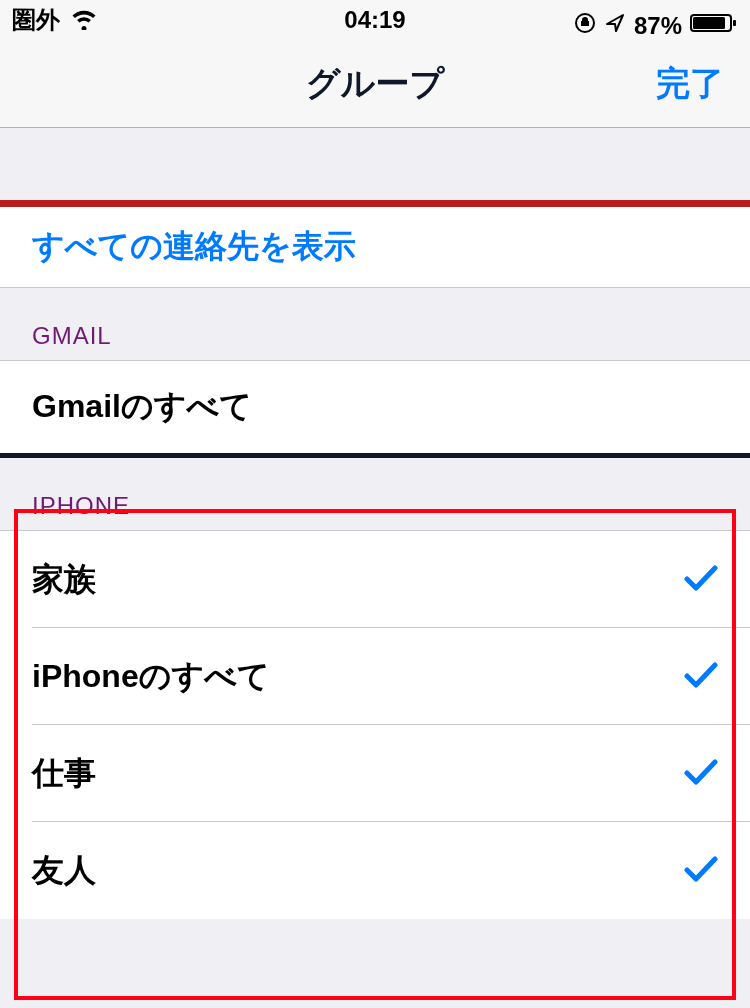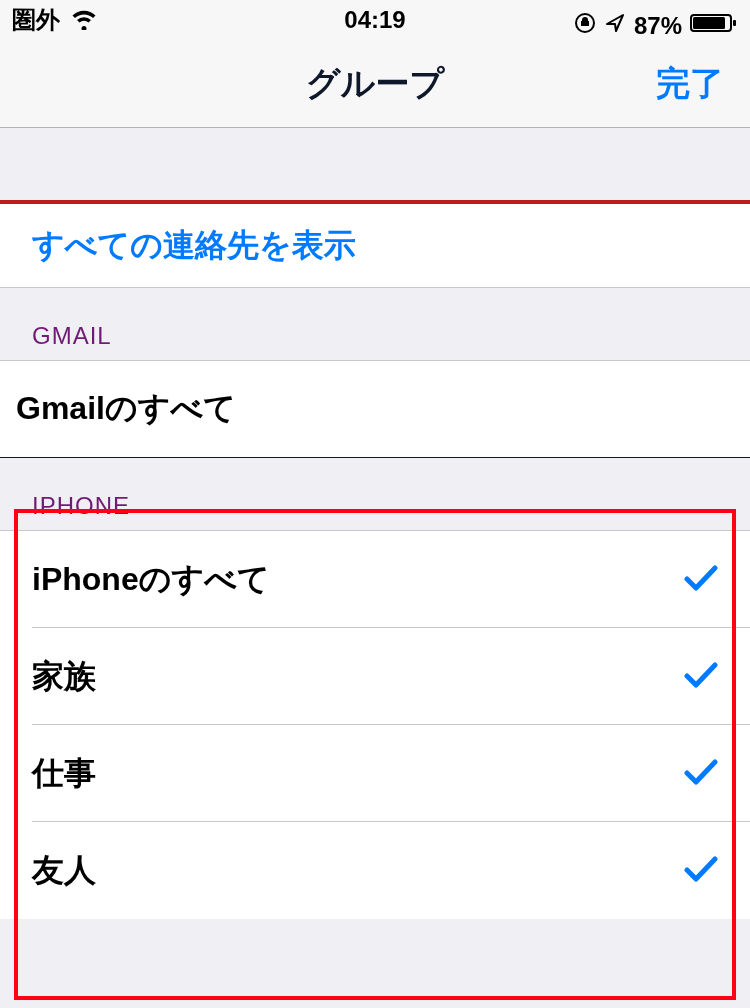--- a/index.html
+++ b/index.html
@@ -43,21 +43,21 @@
       position: absolute;
       right: 26px;
       font-size: 34px;
       font-weight: 600;
       color: #007aff;
     }
     .content { background: #efeff4; }
     .spacer-top { height: 72px; background: #efeff4; }
     .row-white {
       background: #fff;
-      border-top: 4px solid #b91c1c;
+      border-top: 7px solid #b91c1c;
       border-bottom: 1px solid #c8c7cc;
       padding: 0 32px;
       height: 88px;
       display: flex;
       align-items: center;
       justify-content: space-between;
     }
     .row-blue-text { color: #007aff; font-size: 32px; font-weight: 600; }
     .row-black-text { color: #000; font-size: 32px; font-weight: 700; }
     .section-header {
@@ -141,39 +141,39 @@
 <div class="content">
   <div class="spacer-top"></div>
   <div class="row-white">
     <span class="row-blue-text">すべての連絡先を表示</span>
   </div>
 
   <div class="section-header">
     <span class="section-header-text">GMAIL</span>
   </div>
   <div class="group-section">
-    <div class="group-row" style="border-bottom:1px solid #0f172a;padding-left:16px;">
+    <div class="group-row" style="border-bottom:5px solid #0f172a;">
       <span class="row-black-text">Gmailのすべて</span>
     </div>
   </div>
 
   <div class="section-header">
     <span class="section-header-text">IPHONE</span>
   </div>
   <div class="group-section">
     <div class="group-row">
-      <span class="row-black-text">iPhoneのすべて</span>
+      <span class="row-black-text">家族</span>
       <span class="check-icon">
         <svg viewBox="0 0 34 28">
             <path d="M3 15 L12 24 L31 4" fill="none" stroke="#007aff" stroke-width="5" stroke-linecap="round" stroke-linejoin="round"></path>
           </svg>
       </span>
     </div>
     <div class="group-row">
-      <span class="row-black-text">家族</span>
+      <span class="row-black-text">iPhoneのすべて</span>
       <span class="check-icon">
         <svg viewBox="0 0 34 28">
             <path d="M3 15 L12 24 L31 4" fill="none" stroke="#007aff" stroke-width="5" stroke-linecap="round" stroke-linejoin="round"></path>
           </svg>
       </span>
     </div>
     <div class="group-row">
       <span class="row-black-text">仕事</span>
       <span class="check-icon">
         <svg viewBox="0 0 34 28">

